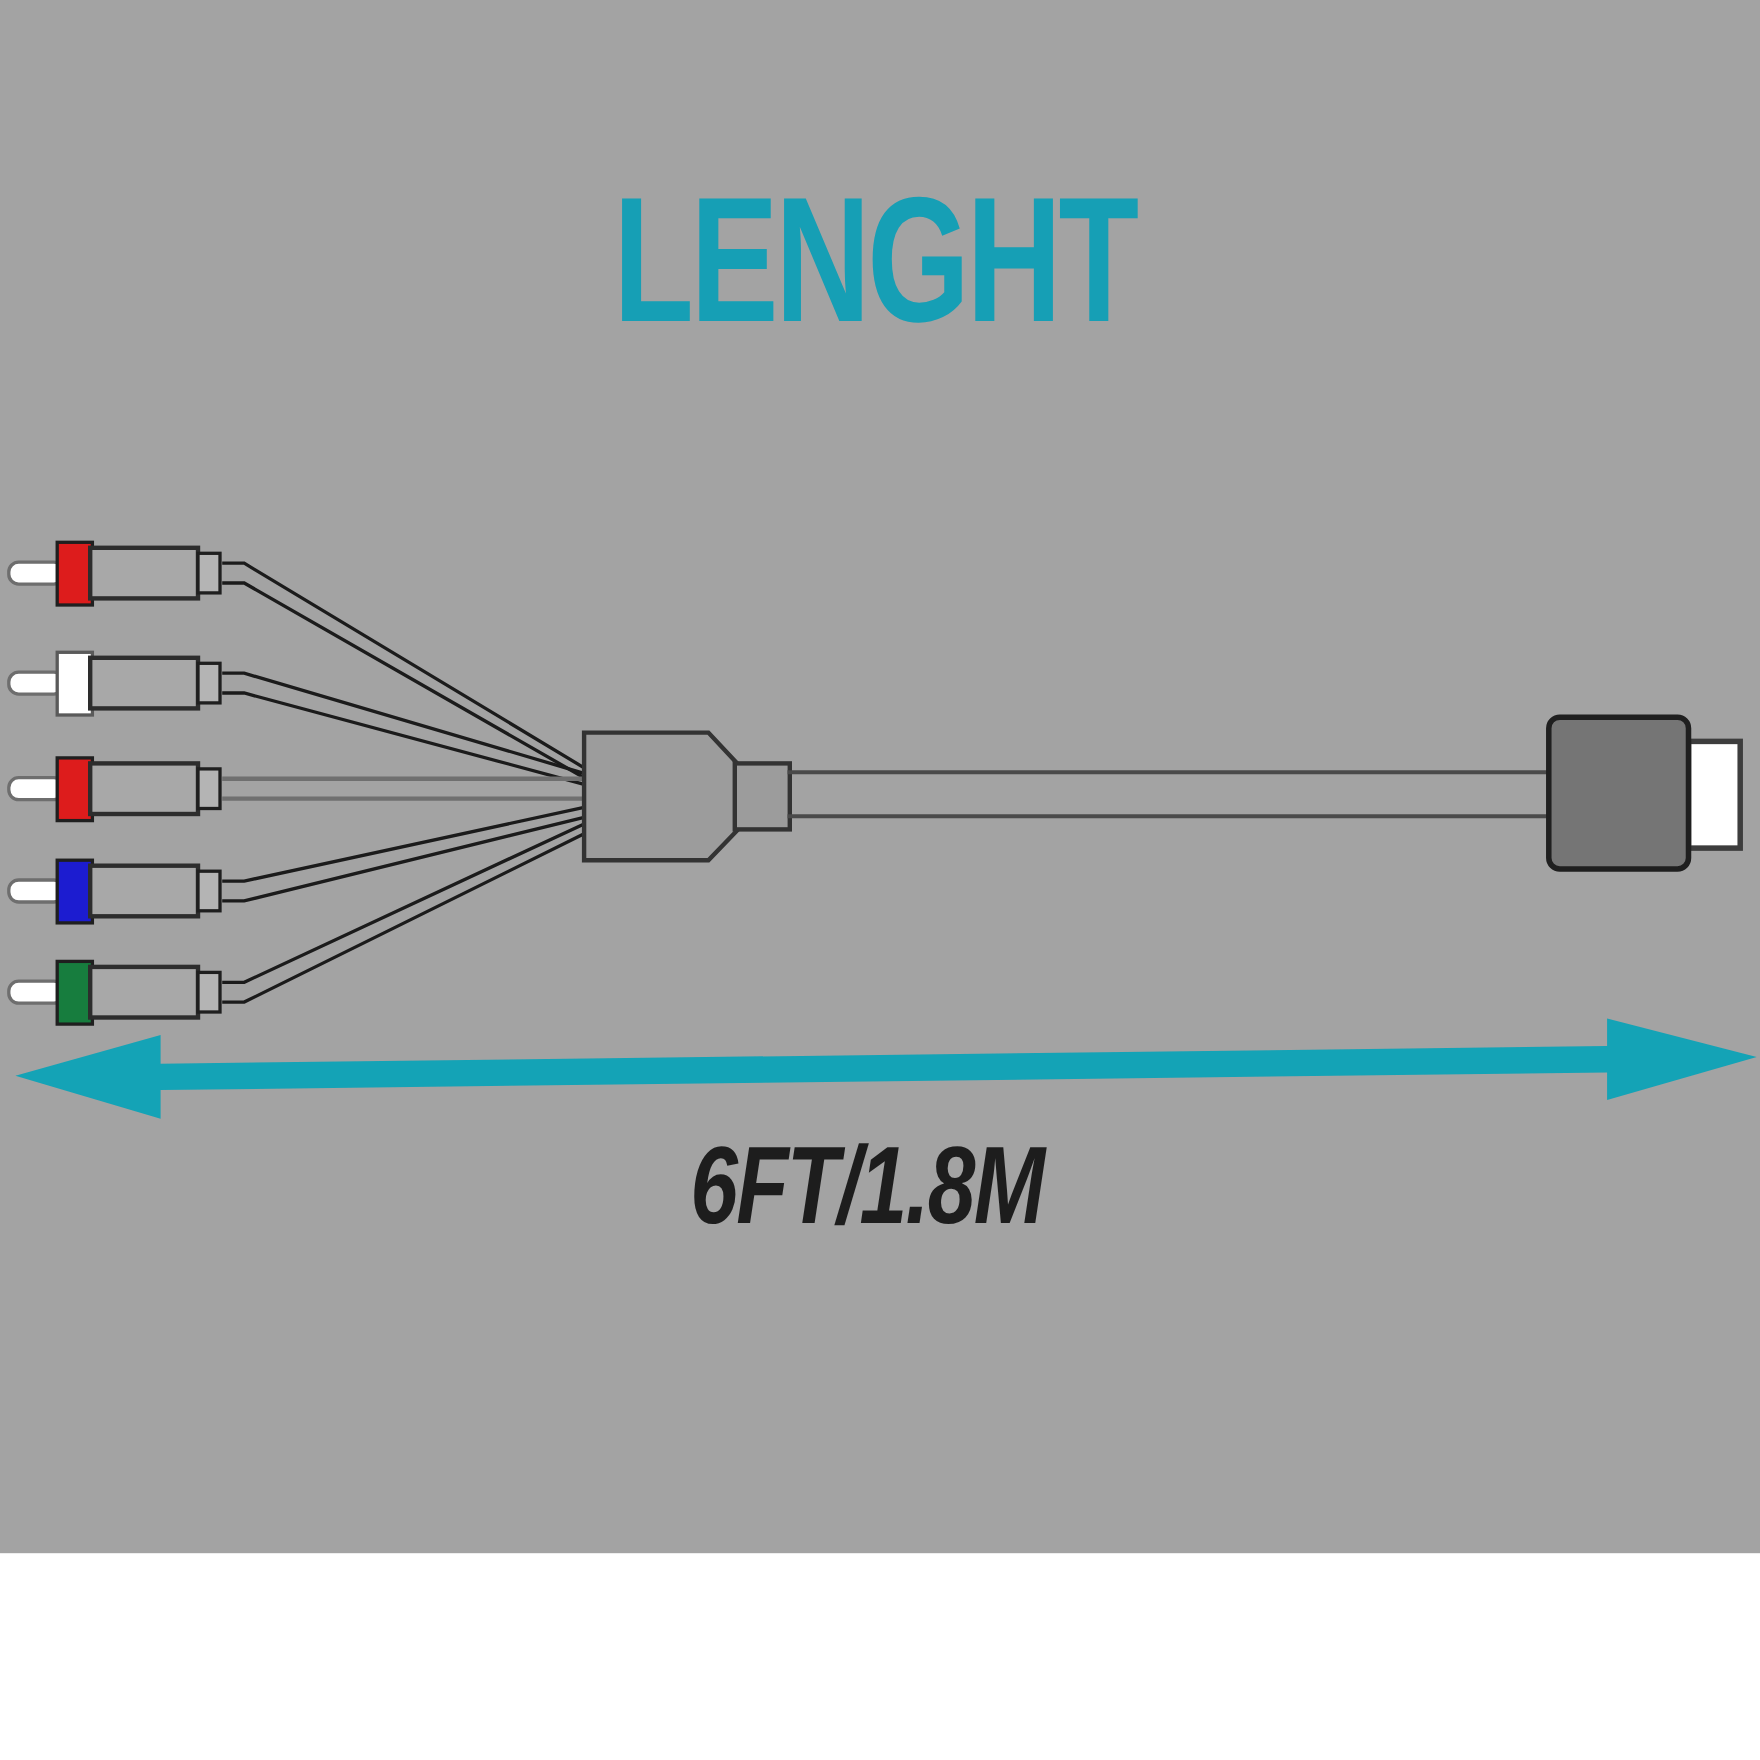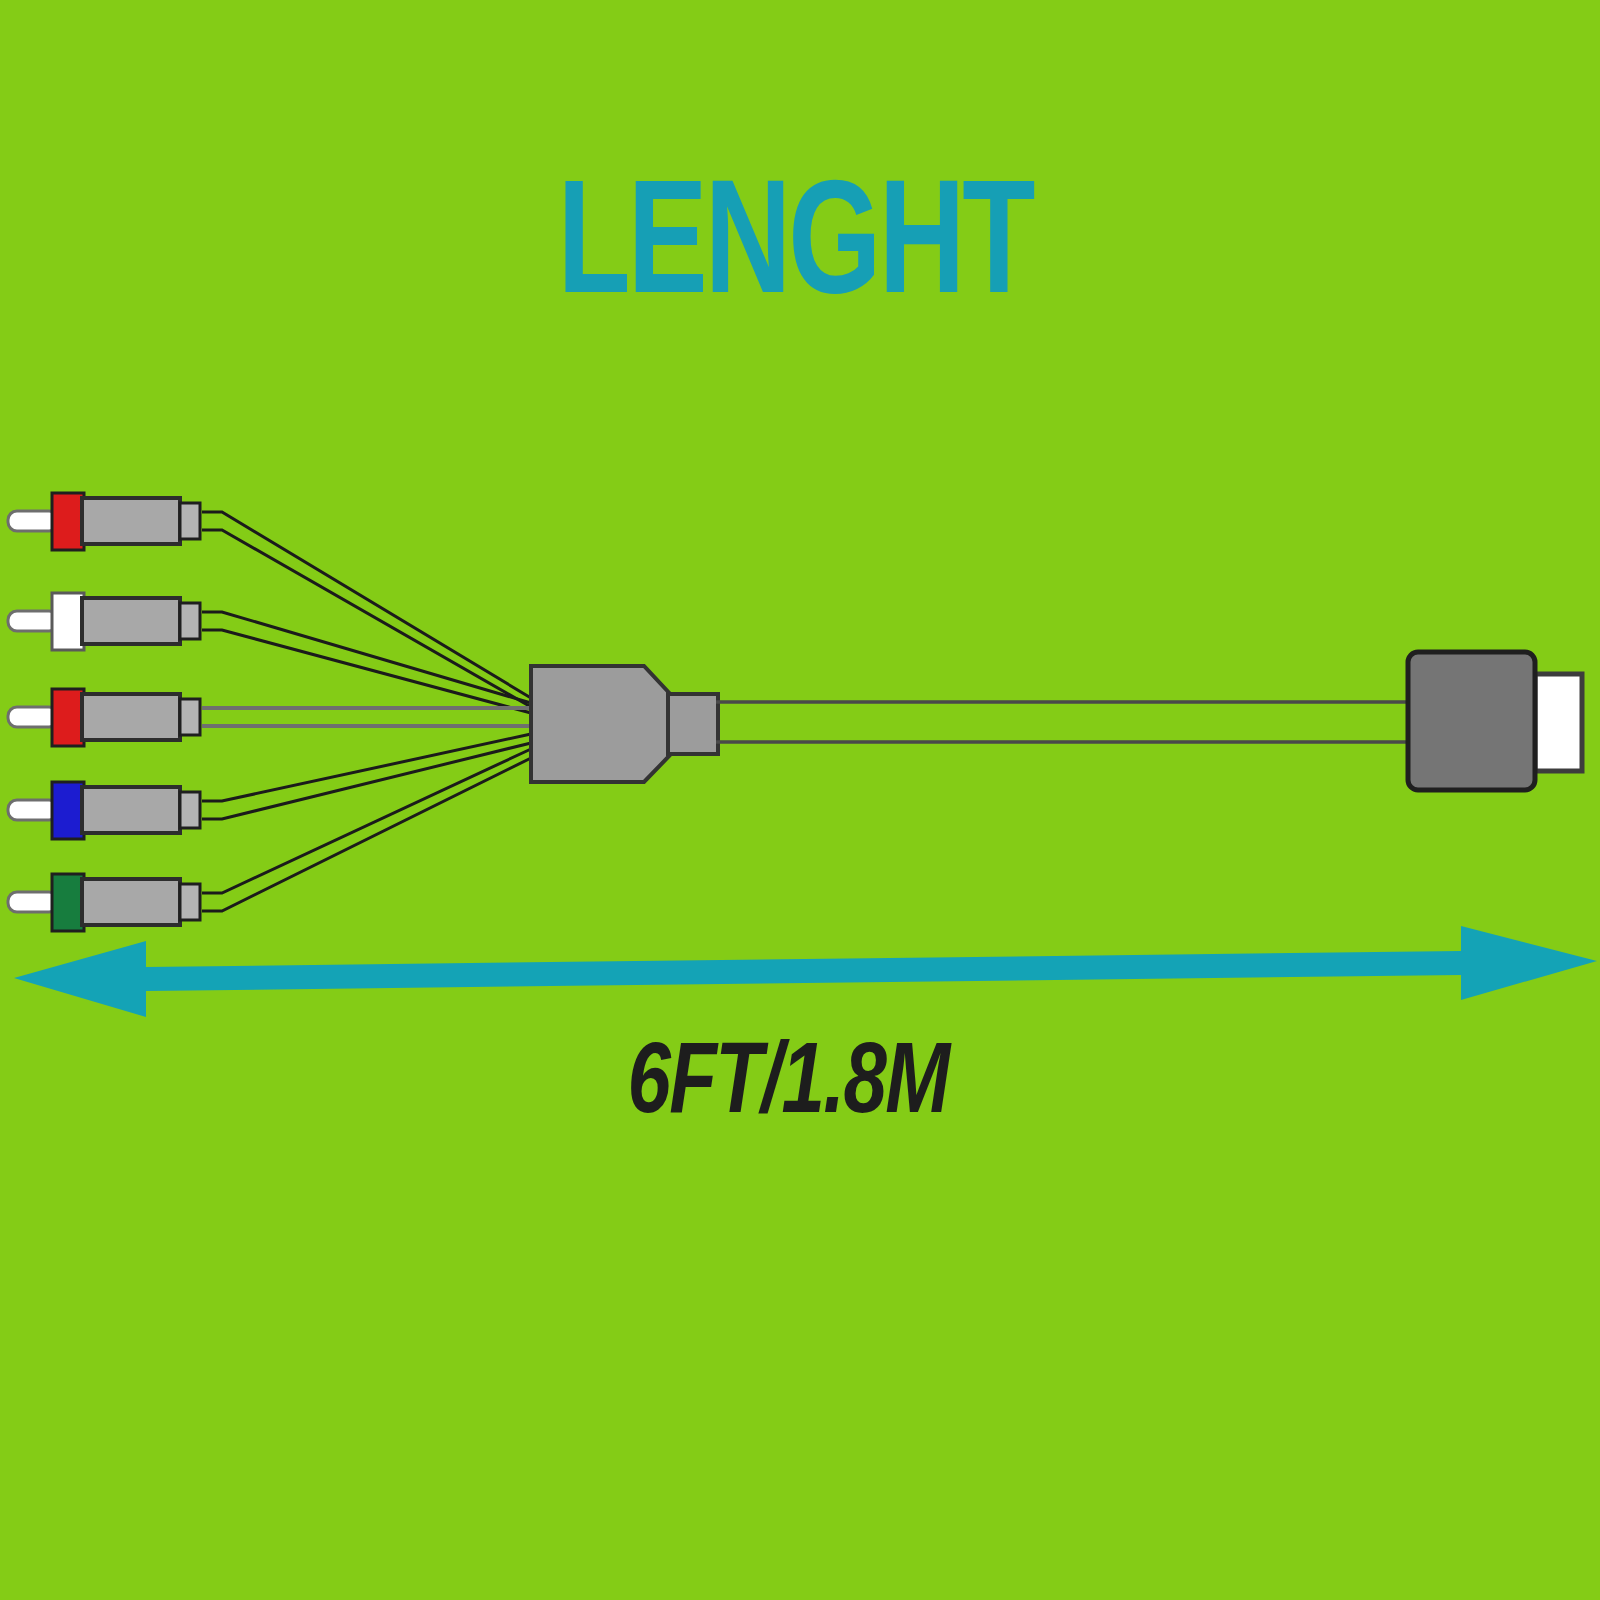--- a/index.html
+++ b/index.html
@@ -7,22 +7,22 @@
     padding: 0;
     background: #ffffff;
     width: 1600px;
     height: 1600px;
     font-family: "Liberation Sans", sans-serif;
     overflow: hidden;
   }
   .stage {
     position: relative;
     width: 1600px;
-    height: 1600px;
-    background: #84cc16;
+    height: 1412px;
+    background: #a3a3a3;
   }
   svg.diagram {
     position: absolute;
     left: 0;
     top: 0;
     width: 1600px;
     height: 1600px;
     display: block;
   }
   .title-text {

